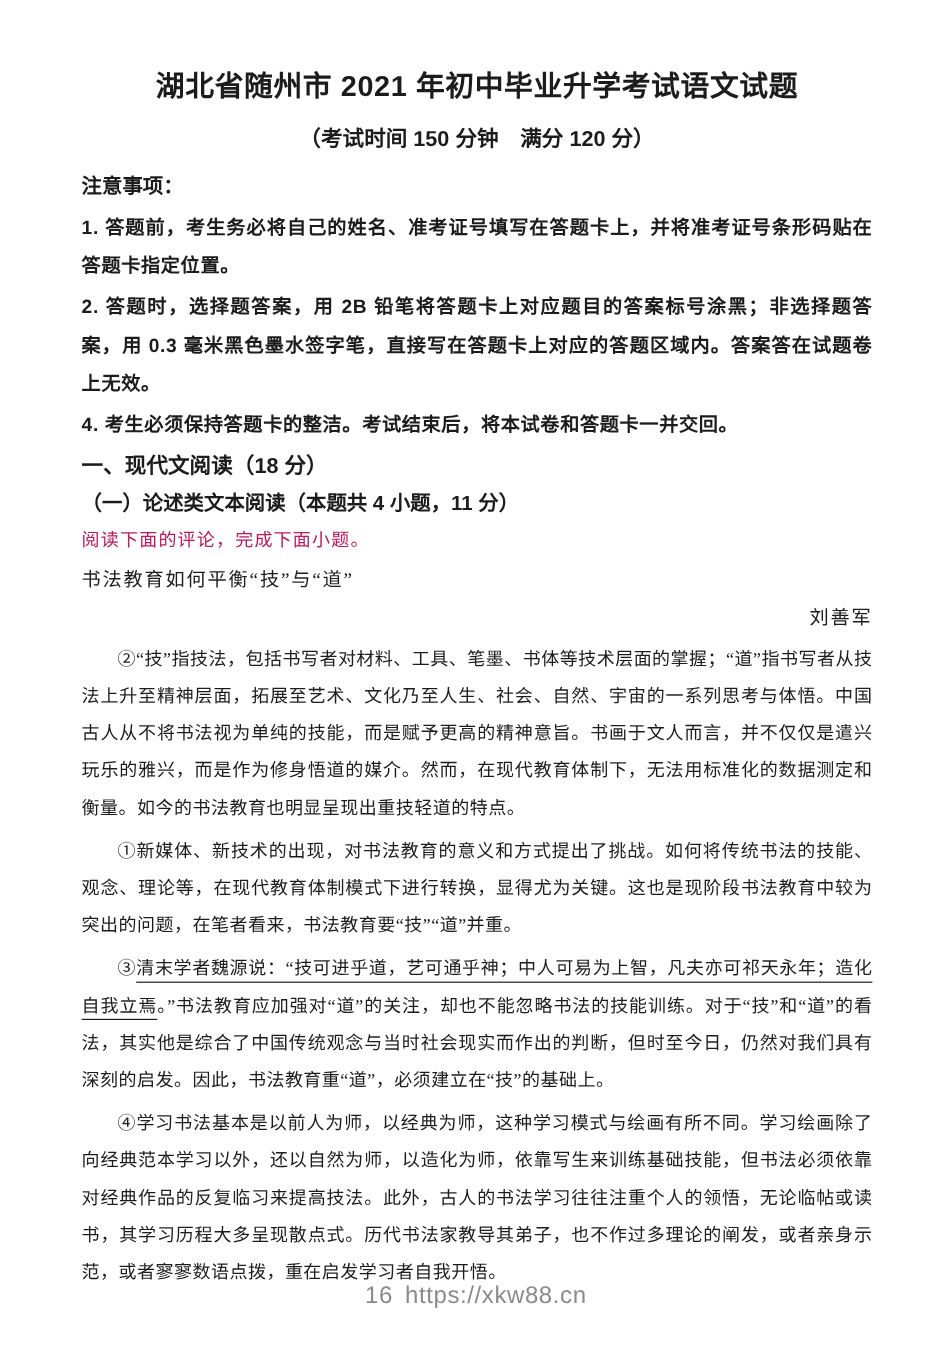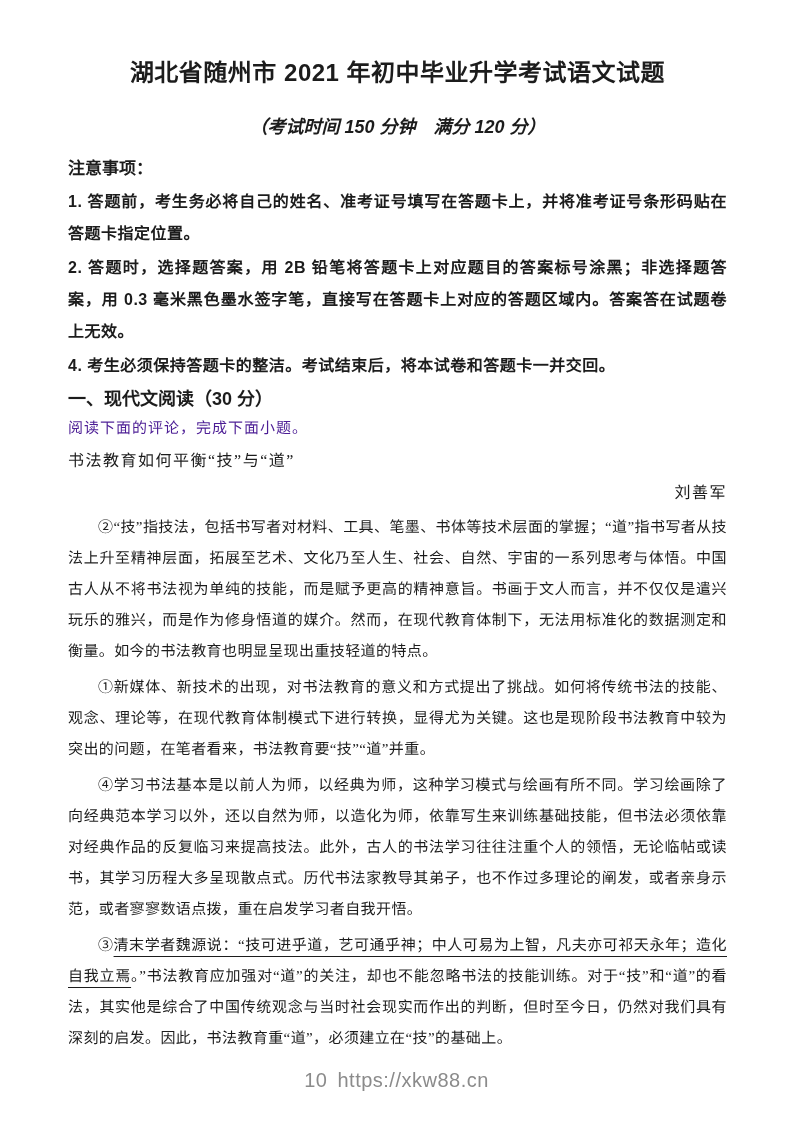--- a/index.html
+++ b/index.html
@@ -18,35 +18,34 @@
     color: #1c1c1c;
     overflow: hidden;
   }
   
   .doc-title {
     font-family: "Liberation Sans", "DejaVu Sans", sans-serif;
     font-weight: bold;
     font-size: 24px;
     line-height: 34px;
     text-align: center;
-    margin: 0 0 24px 0;
+    margin: 0 0 0 0;
     letter-spacing: 0.5px;
   }
   .doc-subtitle {
     font-family: "Liberation Sans", "DejaVu Sans", sans-serif;
     font-weight: bold;
     font-size: 18px;
     line-height: 26px;
     text-align: center;
-    margin: 0 0 14px 0;
-    font-style: italic;
+    margin: 13px 0 14px 0;
   }
   
   .notice-heading {
-    font-family: Liberation Sans, sans-serif;
+    font-family: Liberation Mono, monospace;
     font-weight: bold;
     font-size: 17px;
     line-height: 30px;
     margin: 0 0 2px 0;
   }
   .notice-item {
     font-family: "Liberation Sans", "DejaVu Sans", sans-serif;
     font-weight: bold;
     font-size: 16px;
     line-height: 32px;
@@ -68,21 +67,21 @@
     font-size: 17px;
     line-height: 30px;
     margin: 0 0 4px 0;
   }
   .instruction {
     font-family: "Liberation Serif", "DejaVu Serif", serif;
     font-weight: normal;
     font-size: 15px;
     line-height: 24px;
     letter-spacing: 1px;
-    color: #4c1d95;
+    color: #be185d;
     margin: 0 0 8px 0;
   }
   
   .article-title {
     font-family: "Liberation Serif", "DejaVu Serif", serif;
     font-size: 16px;
     line-height: 26px;
     text-align: left;
     letter-spacing: 1.5px;
     margin: 4px 0 6px 0;
@@ -133,34 +132,35 @@
   <div class="doc-subtitle">（考试时间 150 分钟　满分 120 分）</div>
 
   <div class="notice-heading">注意事项：</div>
 
   <p class="notice-item">1. 答题前，考生务必将自己的姓名、准考证号填写在答题卡上，并将准考证号条形码贴在答题卡指定位置。</p>
 
   <p class="notice-item">2. 答题时，选择题答案，用 2B 铅笔将答题卡上对应题目的答案标号涂黑；非选择题答案，用 0.3 毫米黑色墨水签字笔，直接写在答题卡上对应的答题区域内。答案答在试题卷上无效。</p>
 
   <p class="notice-item">4. 考生必须保持答题卡的整洁。考试结束后，将本试卷和答题卡一并交回。</p>
 
-  <h2 class="section-heading">一、现代文阅读（30 分）</h2>
+  <h2 class="section-heading">一、现代文阅读（18 分）</h2>
 
+  <h3 class="subsection-heading">（一）论述类文本阅读（本题共 4 小题，11 分）</h3>
 
   <p class="instruction">阅读下面的评论，完成下面小题。</p>
 
   <div class="article-title">书法教育如何平衡“技”与“道”</div>
 
   <div class="article-author">刘善军</div>
 
   <p class="body-par">②“技”指技法，包括书写者对材料、工具、笔墨、书体等技术层面的掌握；“道”指书写者从技法上升至精神层面，拓展至艺术、文化乃至人生、社会、自然、宇宙的一系列思考与体悟。中国古人从不将书法视为单纯的技能，而是赋予更高的精神意旨。书画于文人而言，并不仅仅是遣兴玩乐的雅兴，而是作为修身悟道的媒介。然而，在现代教育体制下，无法用标准化的数据测定和衡量。如今的书法教育也明显呈现出重技轻道的特点。</p>
 
   <p class="body-par">①新媒体、新技术的出现，对书法教育的意义和方式提出了挑战。如何将传统书法的技能、观念、理论等，在现代教育体制模式下进行转换，显得尤为关键。这也是现阶段书法教育中较为突出的问题，在笔者看来，书法教育要“技”“道”并重。</p>
 
+  <p class="body-par"><span>③</span><span class="underlined">清末学者魏源说：“技可进乎道，艺可通乎神；中人可易为上智，凡夫亦可祁天永年；造化自我立焉</span><span>。”书法教育应加强对“道”的关注，却也不能忽略书法的技能训练。对于“技”和“道”的看法，其实他是综合了中国传统观念与当时社会现实而作出的判断，但时至今日，仍然对我们具有深刻的启发。因此，书法教育重“道”，必须建立在“技”的基础上。</span></p>
+
   <p class="body-par">④学习书法基本是以前人为师，以经典为师，这种学习模式与绘画有所不同。学习绘画除了向经典范本学习以外，还以自然为师，以造化为师，依靠写生来训练基础技能，但书法必须依靠对经典作品的反复临习来提高技法。此外，古人的书法学习往往注重个人的领悟，无论临帖或读书，其学习历程大多呈现散点式。历代书法家教导其弟子，也不作过多理论的阐发，或者亲身示范，或者寥寥数语点拨，重在启发学习者自我开悟。</p>
 
-  <p class="body-par"><span>③</span><span class="underlined">清末学者魏源说：“技可进乎道，艺可通乎神；中人可易为上智，凡夫亦可祁天永年；造化自我立焉</span><span>。”书法教育应加强对“道”的关注，却也不能忽略书法的技能训练。对于“技”和“道”的看法，其实他是综合了中国传统观念与当时社会现实而作出的判断，但时至今日，仍然对我们具有深刻的启发。因此，书法教育重“道”，必须建立在“技”的基础上。</span></p>
-
   <div class="page-footer">
-    <span>10 </span><span>https://xkw88.cn</span>
+    <span>16 </span><span>https://xkw88.cn</span>
   </div>
 
 </div>
 
 </body></html>

